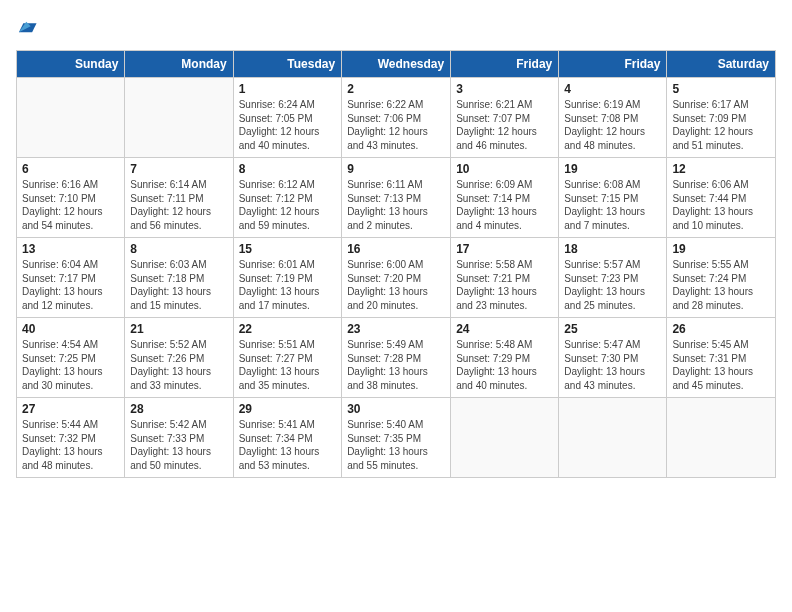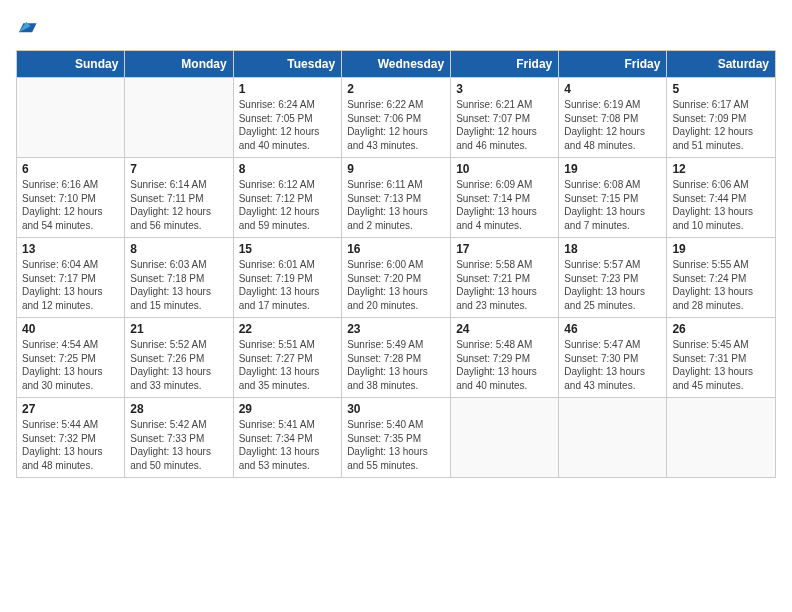--- a/index.html
+++ b/index.html
@@ -256,21 +256,21 @@
 Sunset: 7:28 PM
 Daylight: 13 hours and 38 minutes.</div>
         </td>
         <td>
           <span class="day-number">24</span>
           <div class="day-info">Sunrise: 5:48 AM
 Sunset: 7:29 PM
 Daylight: 13 hours and 40 minutes.</div>
         </td>
         <td>
-          <span class="day-number">46</span>
+          <span class="day-number">25</span>
           <div class="day-info">Sunrise: 5:47 AM
 Sunset: 7:30 PM
 Daylight: 13 hours and 43 minutes.</div>
         </td>
         <td>
           <span class="day-number">26</span>
           <div class="day-info">Sunrise: 5:45 AM
 Sunset: 7:31 PM
 Daylight: 13 hours and 45 minutes.</div>
         </td>

